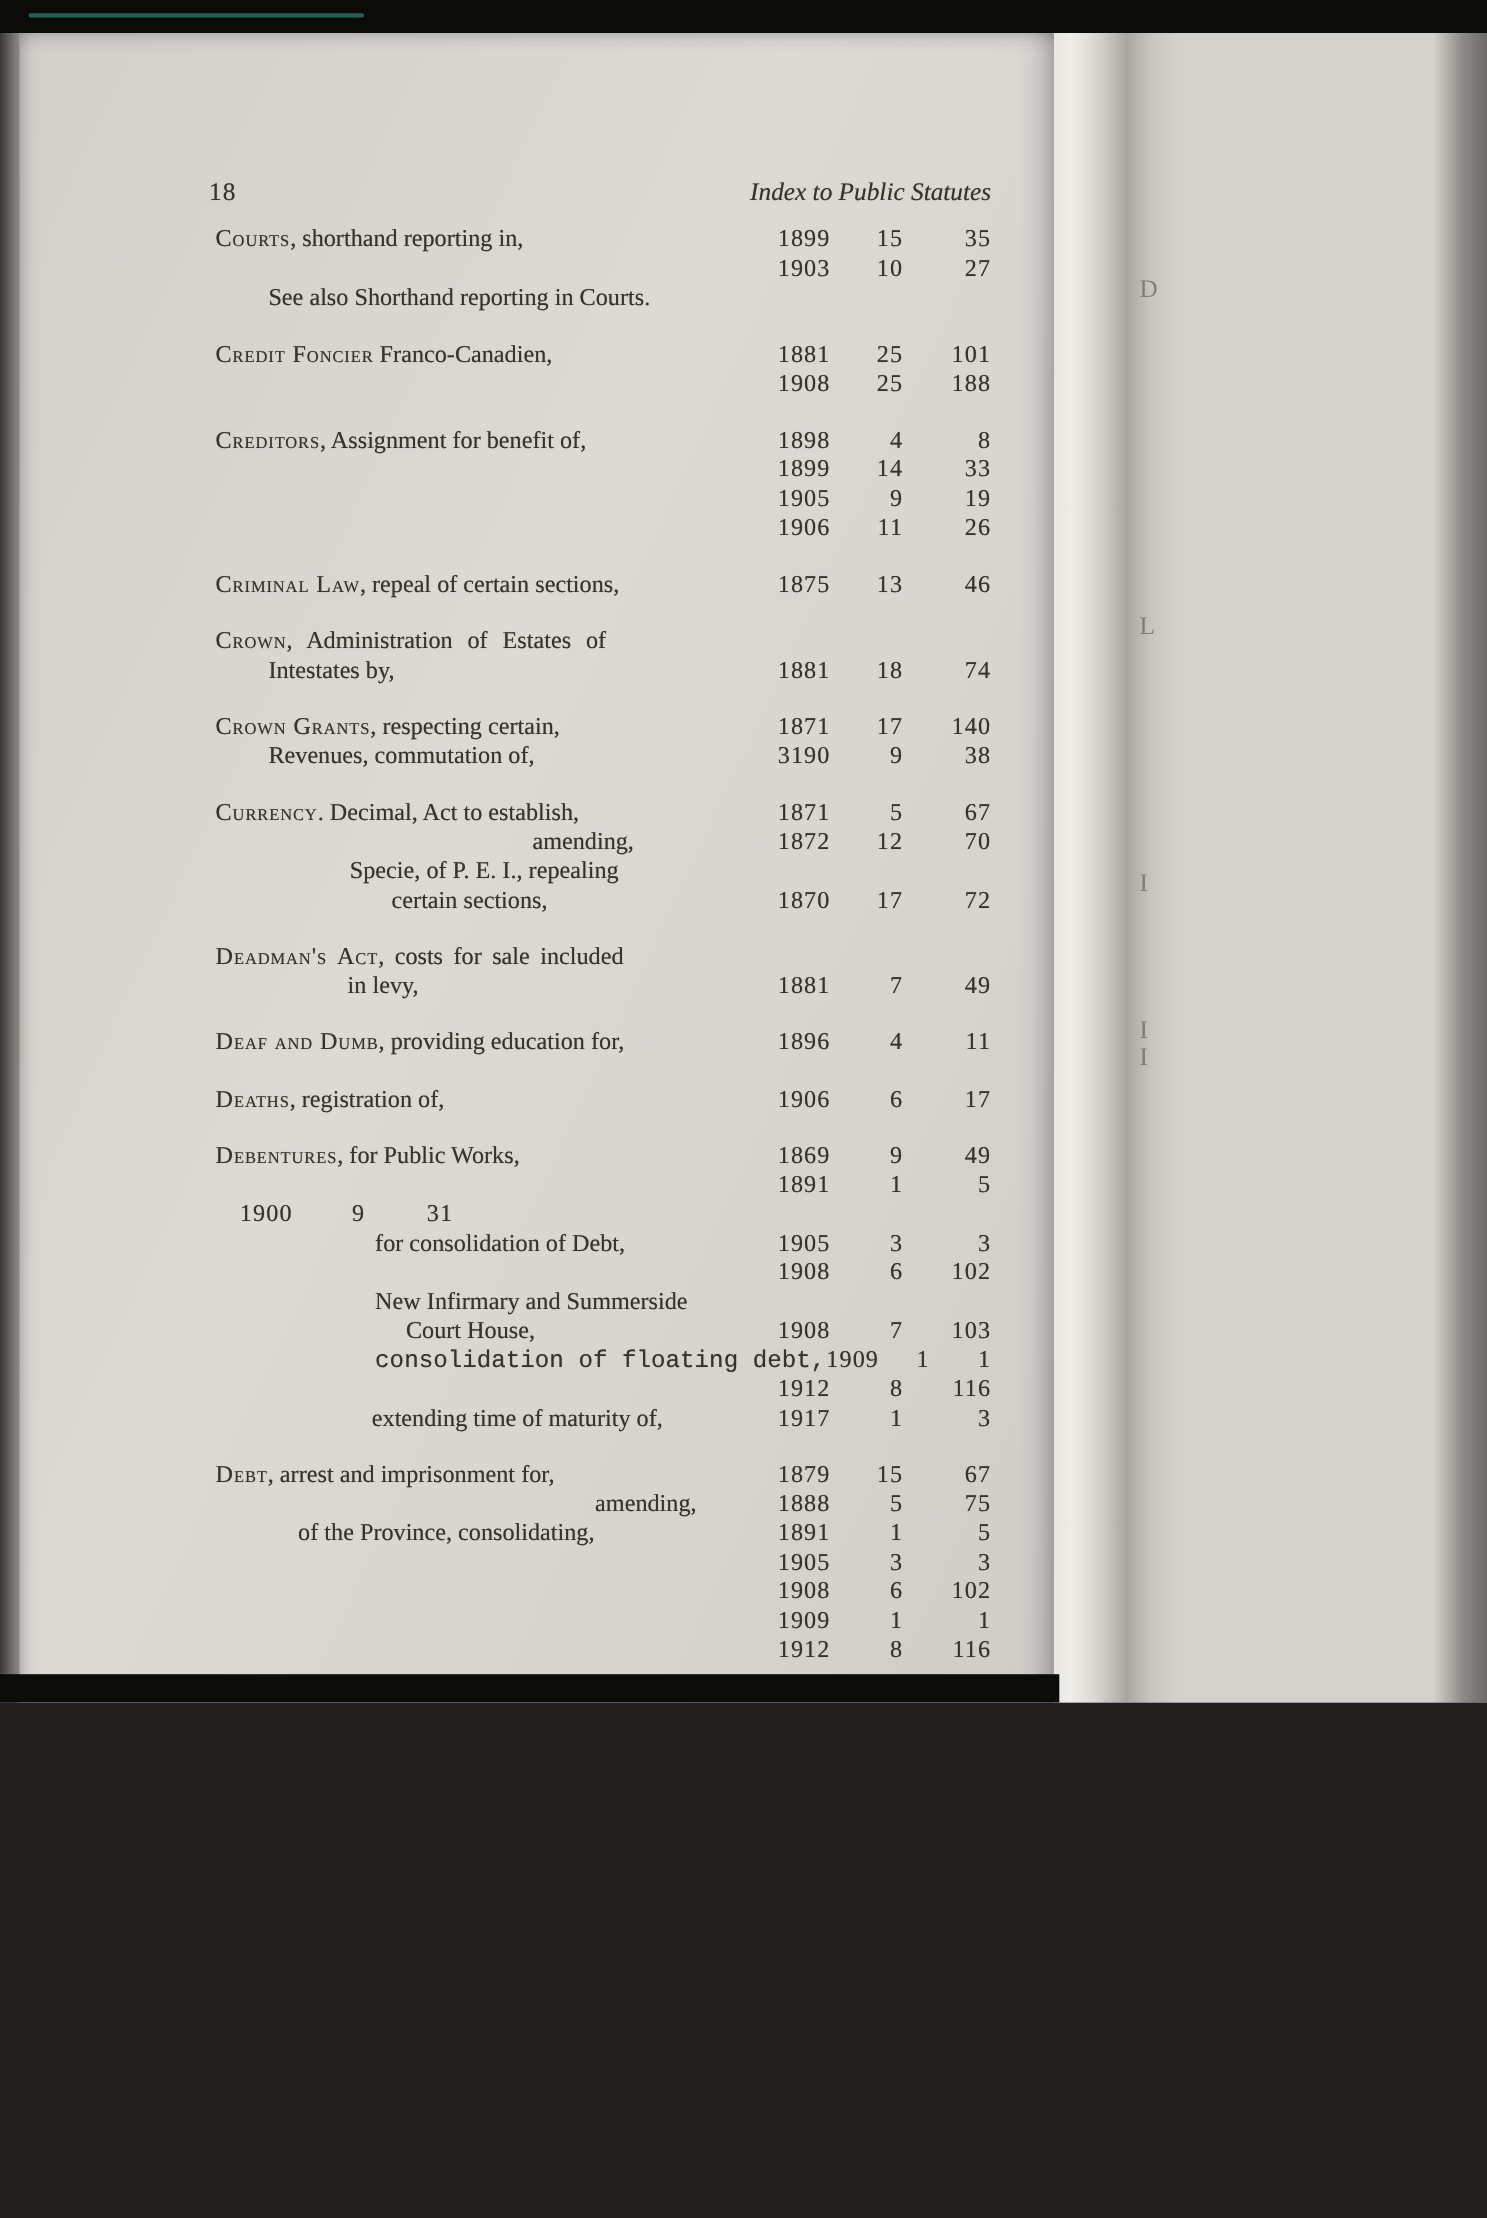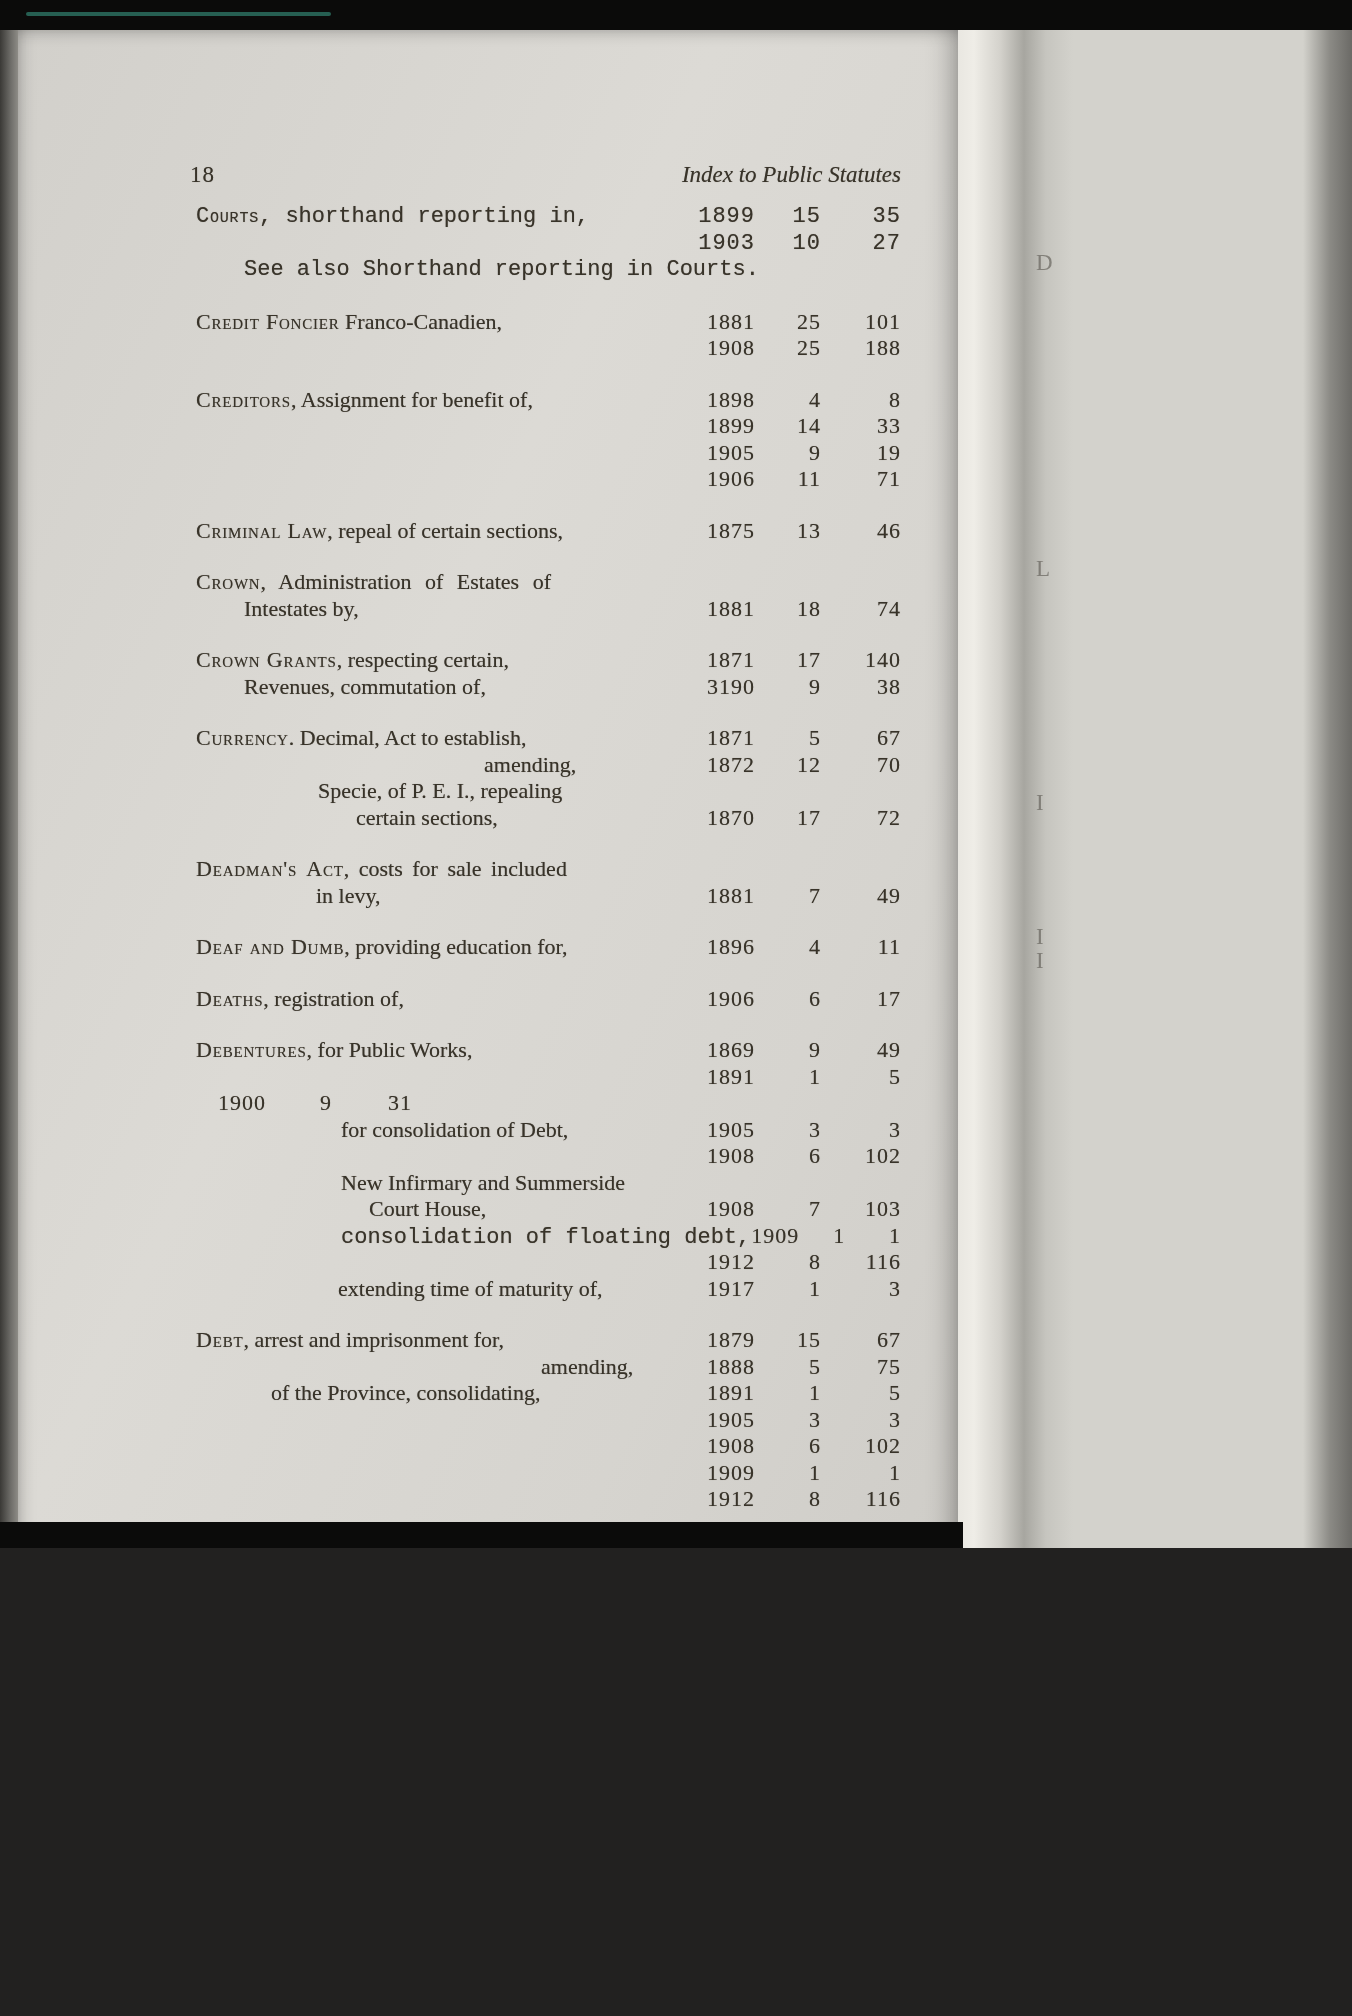--- a/index.html
+++ b/index.html
@@ -43,21 +43,21 @@
   .content{position:absolute;left:178px;top:0;width:705px;font-size:22px;
     text-shadow:0 0 .7px rgba(56,51,41,.55);}
   .page-head{position:relative;height:28px;margin-top:132px;}
   .pgnum{position:absolute;left:-6px;top:0;font-size:23px;letter-spacing:1px;}
   .title{position:absolute;left:0;right:0;text-align:right;font-style:italic;font-size:23px;}
   .col-head{display:flex;margin-top:40px;height:26px;font-size:21.5px;}
   .col-head .spacer{flex:1 1 auto;}
   .sc{font-variant:small-caps;letter-spacing:.8px;}
   .list{margin-top:14px;}
   .entry{margin-top:25px;}
-  .entry:first-child{margin-top:0;font-family:Liberation Mono, monospace;}
+  .entry:first-child{margin-top:0;}
   .row{display:flex;height:26.5px;line-height:26.5px;align-items:baseline;}
   .txt{flex:1 1 auto;white-space:nowrap;}
   .num{display:inline-block;text-align:right;letter-spacing:1px;}
   .num.year{width:70px;}
   .num.cap{width:66px;}
   .num.page{width:80px;}
   .col-head .num{text-align:right;letter-spacing:.5px;}
 </style>
 </head>
 <body>
@@ -130,21 +130,21 @@
             <div class="row">
               <span class="txt"></span>
               <span class="num year">1905</span>
               <span class="num cap">9</span>
               <span class="num page">19</span>
             </div>
             <div class="row">
               <span class="txt"></span>
               <span class="num year">1906</span>
               <span class="num cap">11</span>
-              <span class="num page">71</span>
+              <span class="num page">26</span>
             </div>
           </div>
           <div class="entry">
             <div class="row">
               <span class="txt"><span class="sc">Criminal Law</span>, repeal of certain sections,</span>
               <span class="num year">1875</span>
               <span class="num cap">13</span>
               <span class="num page">46</span>
             </div>
           </div>

